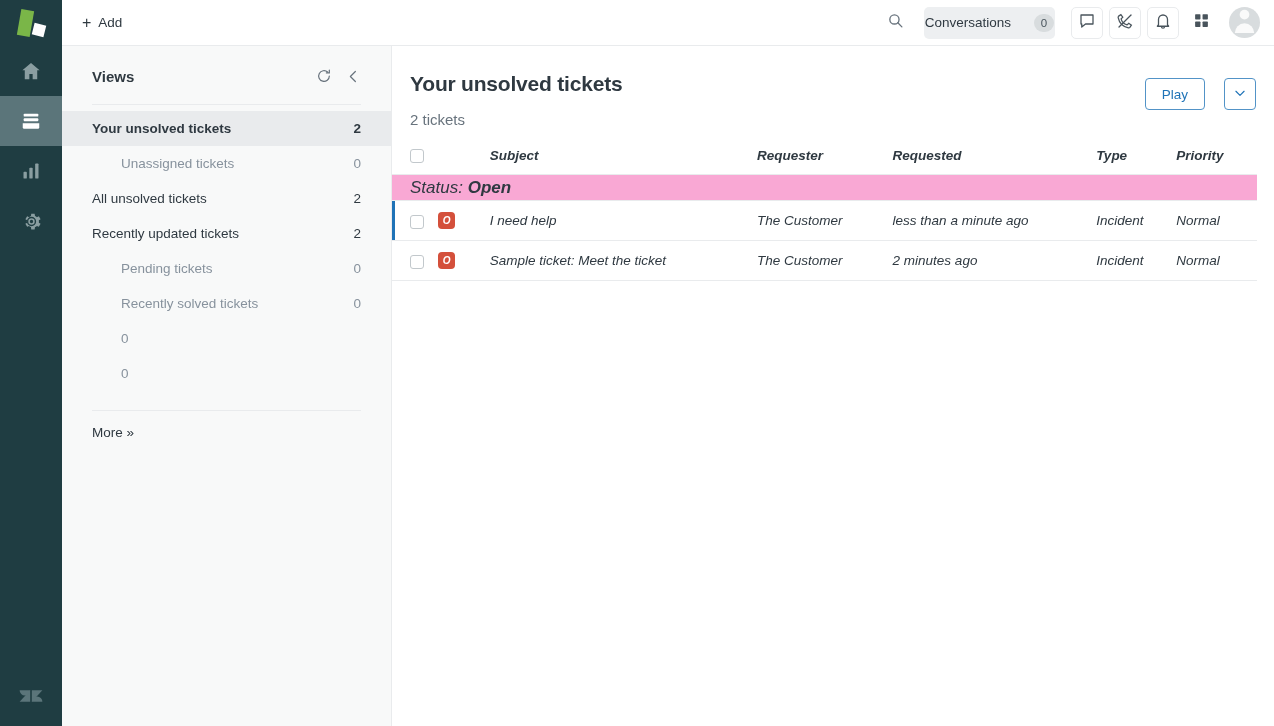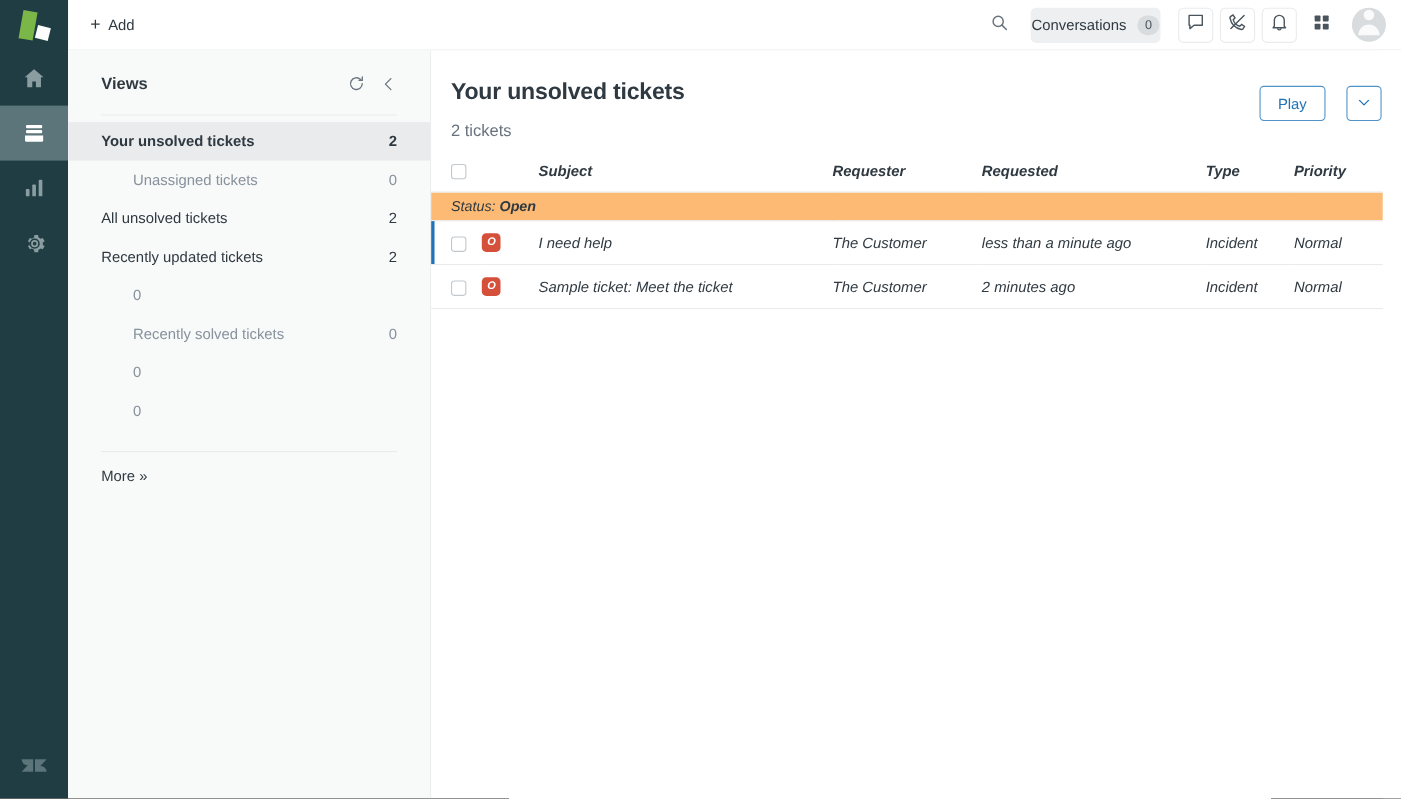--- a/index.html
+++ b/index.html
@@ -106,21 +106,21 @@
   .icon-btn-boxed {
     width: 32px; height: 32px;
     display: flex; align-items: center; justify-content: center;
     border: 1px solid #e9ebed;
     border-radius: 5px;
     cursor: pointer;
     color: #49545c;
   }
   .conversations {
     display: flex; align-items: center;
-    gap: 10px;
+    gap: 23px;
     background: #edeff1;
     border-radius: 5px;
     height: 32px;
     padding: 0 1px;
     font-size: 13.5px;
     color: #2f3941;
     cursor: pointer;
     margin-right: 10px;
     margin-left: 6px;
   }
@@ -279,23 +279,23 @@
   .c-prio  { width: 95px; }
   .tbl td {
     font-size: 13.5px;
     color: #2f3941;
     padding: 0;
     height: 40px;
     vertical-align: middle;
     border-bottom: 1px solid #e9ebed;
   }
   .group-row td {
-    background: #fdba74;
+    background: #f9a8d4;
     height: 26px;
-    font-size: 13px;
+    font-size: 17px;
     color: #2f3941;
     padding-left: 18px;
     border-bottom: 1px solid #e9ebed;
   }
   .group-row b { font-weight: bold; }
   .row-sel { position: relative; }
   .row-sel .cell-check::before {
     content: "";
     position: absolute;
     left: 0; top: 0; bottom: 0;
@@ -505,20 +505,21 @@
           </div>
           <div class="view-item">
             <span class="view-label">All unsolved tickets</span>
             <span class="view-count">2</span>
           </div>
           <div class="view-item">
             <span class="view-label">Recently updated tickets</span>
             <span class="view-count">2</span>
           </div>
           <div class="view-item muted">
+            <span class="view-label">Pending tickets</span>
             <span class="view-count">0</span>
           </div>
           <div class="view-item muted">
             <span class="view-label">Recently solved tickets</span>
             <span class="view-count">0</span>
           </div>
           <div class="view-item muted">
             <span class="view-count">0</span>
           </div>
           <div class="view-item muted">

